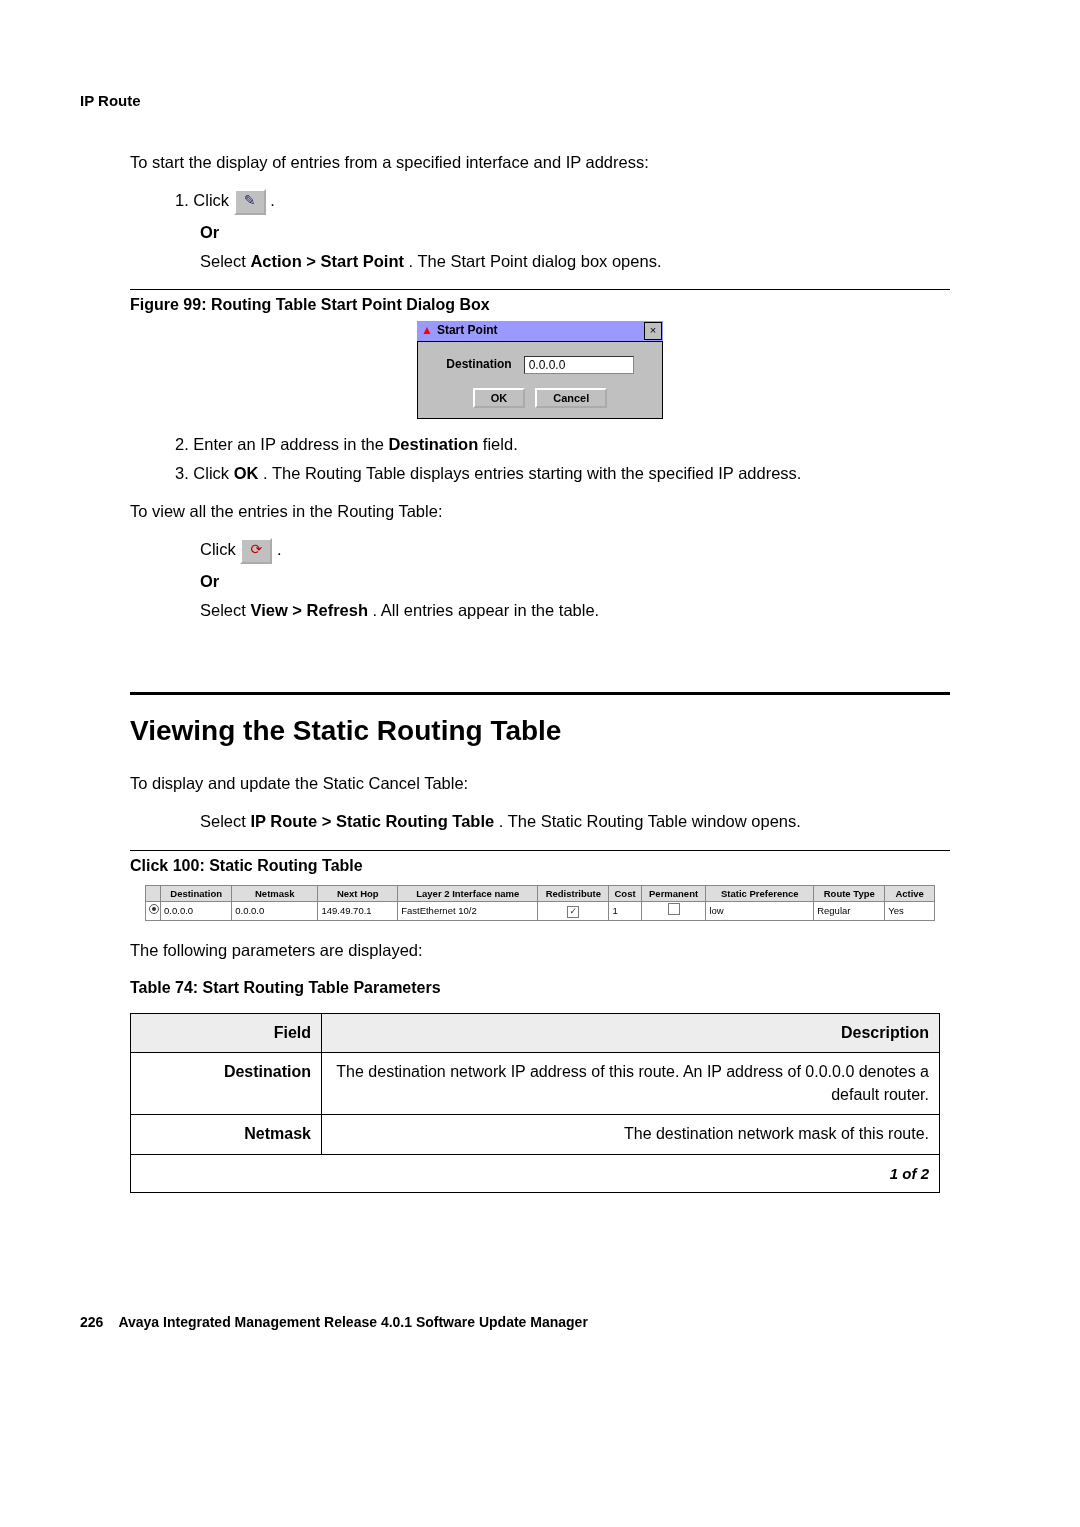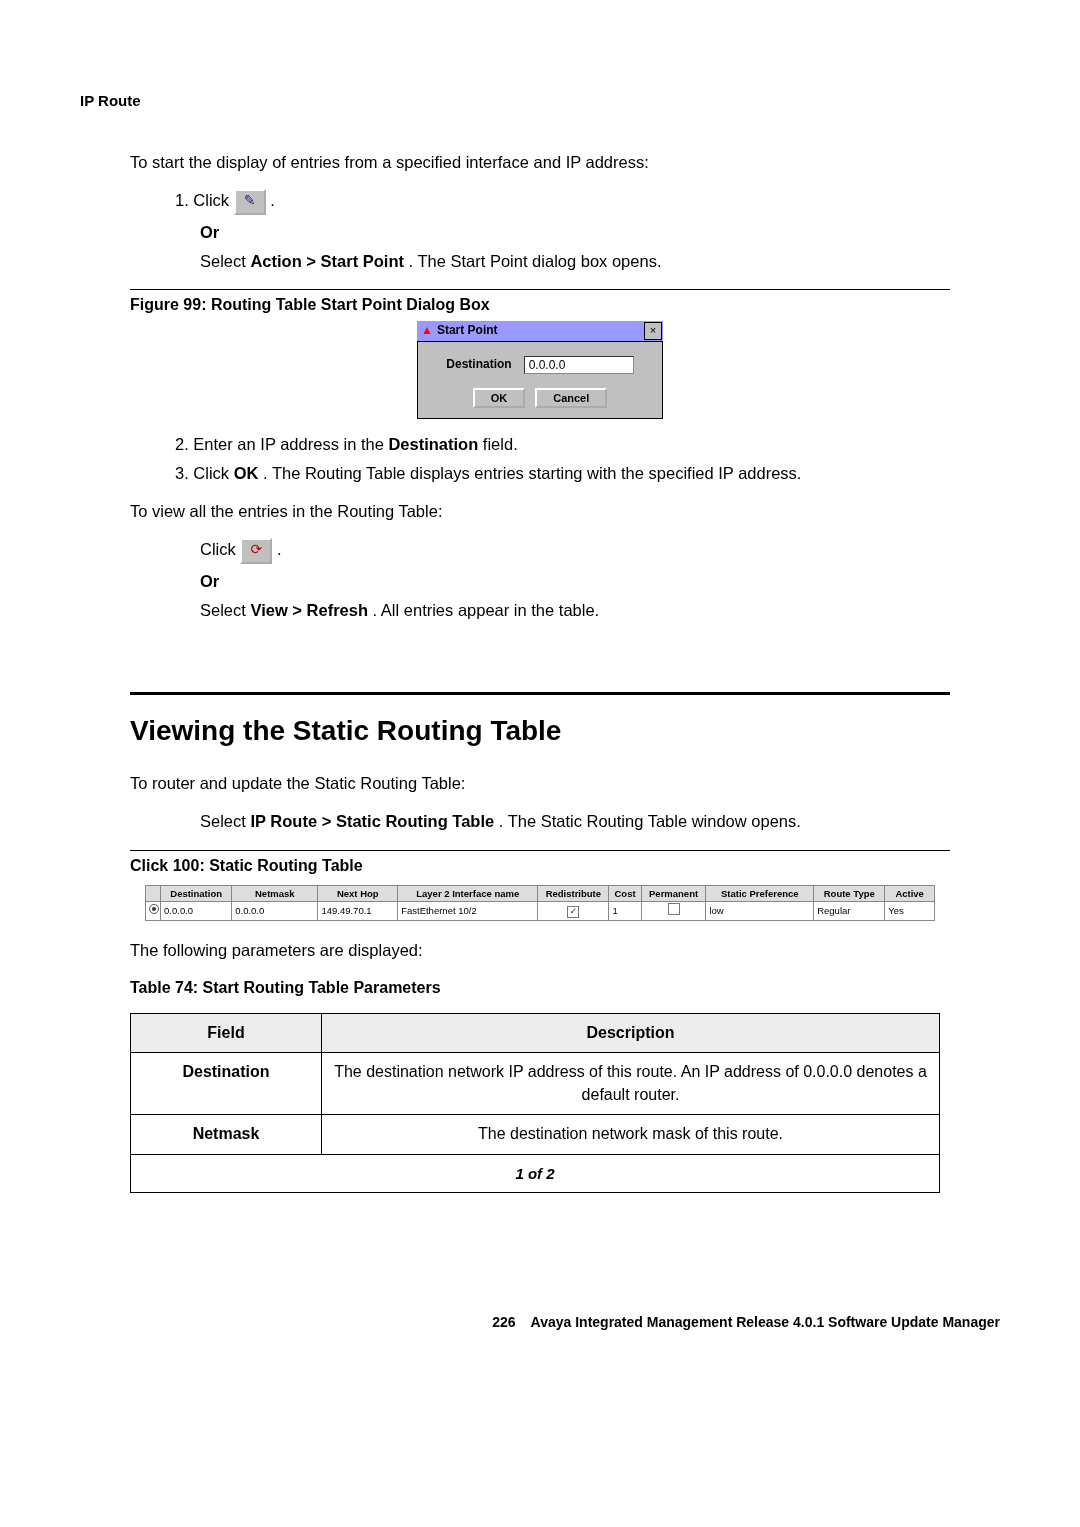--- a/index.html
+++ b/index.html
@@ -174,39 +174,38 @@
   
   .params {
     border-collapse: collapse;
     width: 810px;
     margin: 14px 0 10px 50px;
     font-size: 16px;
   }
   .params th, .params td {
     border: 1px solid #000;
     padding: 8px 10px;
-    text-align: center;
+    text-align: right;
     vertical-align: top;
   }
   .params th {
     background: #ededed;
     font-weight: bold;
   }
   .params td.fcol { width: 170px; font-weight: bold; }
   .page-of {
     font-style: italic;
     font-weight: bold;
     text-align: right;
     font-size: 15px;
   }
   .footer {
     margin-top: 120px;
     font-weight: bold;
     font-size: 14px;
-    text-align: right;
   }
   
   .tb-icon {
     display: inline-block;
     width: 28px; height: 22px;
     background: #c0c0c0;
     border: 2px outset #fff;
     vertical-align: middle;
     text-align: center;
     line-height: 18px;
@@ -276,21 +275,21 @@
 <div class="or">Or</div>
 <div class="indent">
   <span>Select </span>
   <span class="bold">View &gt; Refresh</span>
   <span>. All entries appear in the table.</span>
 </div>
 
 <hr class="heavy">
 <h1>Viewing the Static Routing Table</h1>
 
-<div class="body-text">To router and update the Static Routing Table:</div>
+<div class="body-text">To display and update the Static Cancel Table:</div>
 <div class="indent" style="margin-top:10px;margin-bottom:10px;">
   <span>Select </span>
   <span class="bold">IP Route &gt; Static Routing Table</span>
   <span>. The Static Routing Table window opens.</span>
 </div>
 
 <hr class="thin">
 <div class="fig-caption">Click 100: Static Routing Table</div>
 
 <div class="srt-wrap">

